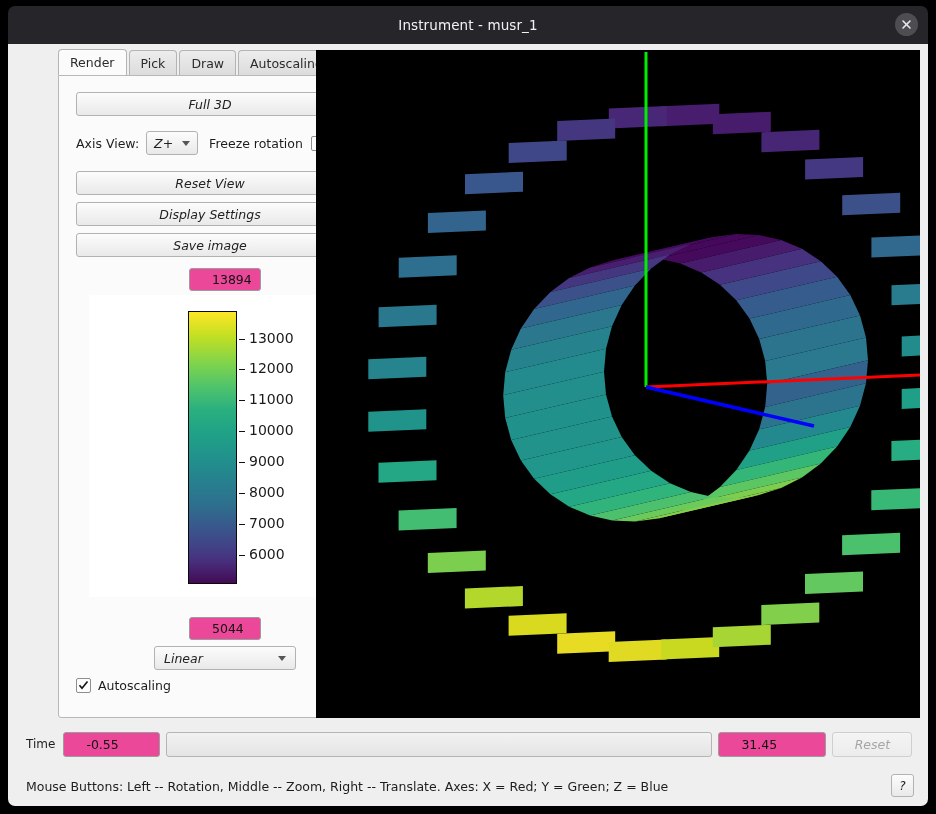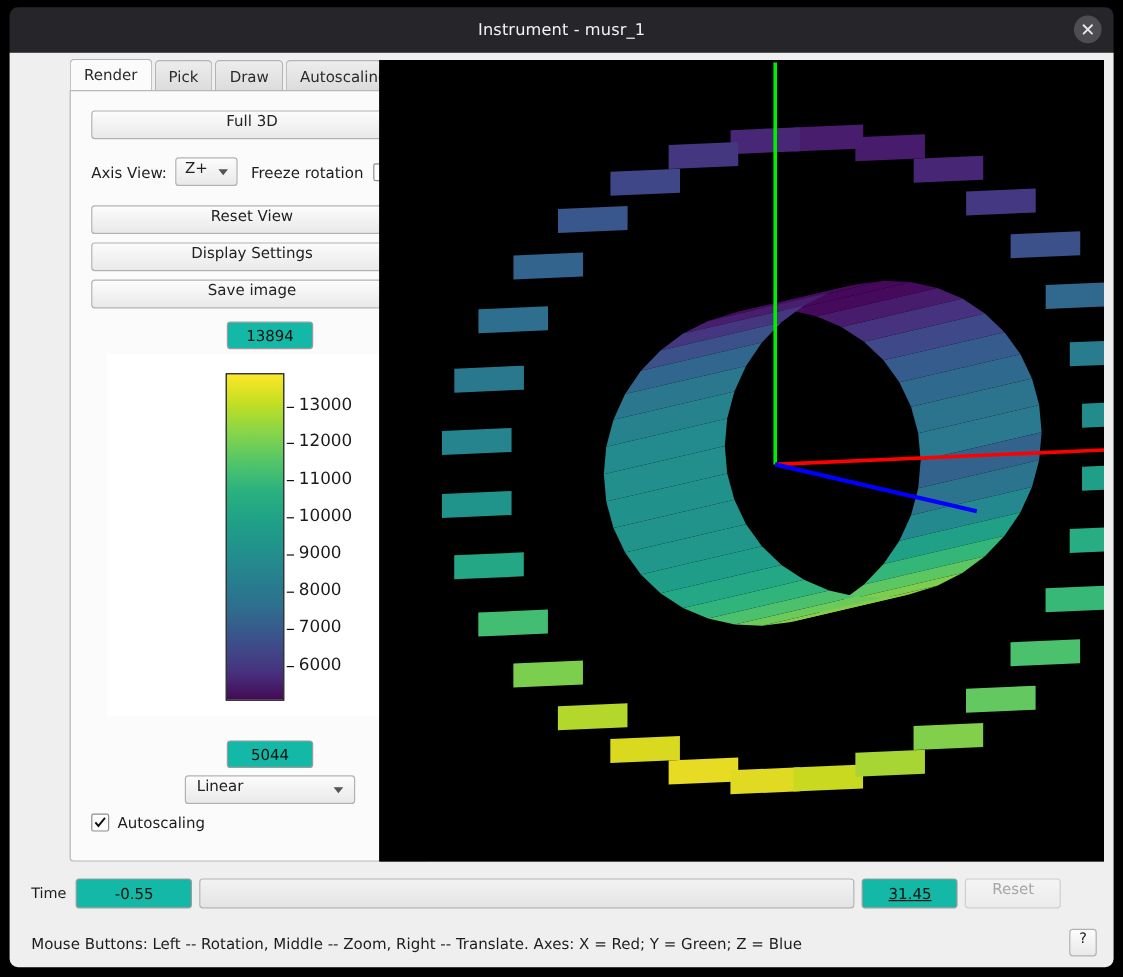--- a/index.html
+++ b/index.html
@@ -91,30 +91,31 @@
   #tab-frame {
     position: absolute;
     left: 0; top: 25px;
     width: 300px; height: 643px;
     background: #fbfbfb;
     border: 1px solid #b8b8b8;
     border-radius: 0 3px 3px 3px;
   }
   .btn {
     display: flex;
-    align-items: flex-start;
+    align-items: center;
     justify-content: center;
     background: linear-gradient(to bottom,#fcfcfc,#e9e9e9);
     border: 1px solid #b2b2b2;
     border-radius: 3px;
     font-size: 12.5px;
     color: #222;
     cursor: pointer;
     user-select: none;
     position: relative;
+    font-style: italic;
   }
   .btn .caret {
     position: absolute;
     right: 8px; top: 50%;
     margin-top: -2px;
     width: 0; height: 0;
     border-left: 4px solid transparent;
     border-right: 4px solid transparent;
     border-top: 5px solid #555;
   }
@@ -171,30 +172,29 @@
     position: absolute;
     left: 17px; top: 126px;
     width: 268px; height: 24px;
   }
   #btn-save-image {
     position: absolute;
     left: 17px; top: 157px;
     width: 268px; height: 24px;
   }
   .textfield {
-    background: #14b8a6;
+    background: #ec4899;
     border: 1px solid #9c9c9c;
     border-radius: 3px;
     font-size: 12.5px;
     color: #111;
-    padding: 0 0;
+    padding: 0 22px;
     display: flex;
     align-items: center;
     font-family: "DejaVu Sans", "Liberation Sans", sans-serif;
-    justify-content: center;
   }
   #field-max {
     position: absolute;
     left: 130px; top: 192px;
     width: 72px; height: 23px;
   }
   
   #colorbar-panel {
     position: absolute;
     left: 30px; top: 219px;
@@ -306,21 +306,21 @@
   #time-slider {
     margin-left: 6px;
     width: 546px; height: 25px;
     background: linear-gradient(to bottom,#f2f2f2,#e4e4e4);
     border: 1px solid #b5b5b5;
     border-radius: 3px;
     cursor: pointer;
   }
   #field-time-max {
     margin-left: 6px;
-    width: 80px; height: 25px; text-decoration: underline;
+    width: 108px; height: 25px;
   }
   #btn-time-reset {
     margin-left: 6px;
     width: 80px; height: 25px;
     color: #a6a6a6;
     background: linear-gradient(to bottom,#f4f4f4,#ececec);
     border: 1px solid #cfcfcf;
     cursor: default;
   }
   

